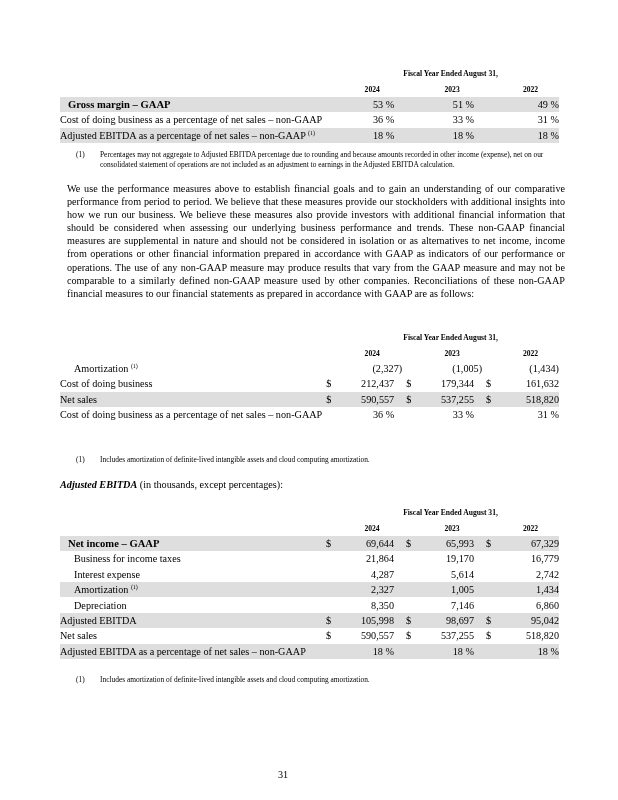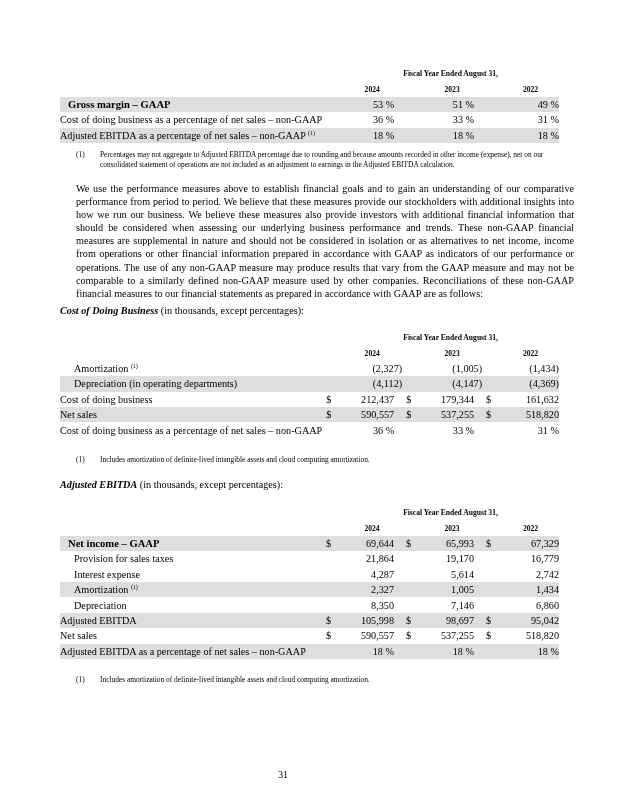--- a/index.html
+++ b/index.html
@@ -3,21 +3,21 @@
 <meta charset="utf-8">
 <style>
   html, body { margin: 0; padding: 0; background: #ffffff; }
   body {
     width: 618px; height: 800px; position: relative; overflow: hidden;
     font-family: "Liberation Serif", serif; color: #000; font-size: 10.2px;
   }
   .page { position: absolute; left: 0; top: 0; width: 618px; height: 800px; }
   .intro { position: absolute; left: 60px; top: 41px; font-size: 10.2px; }
   .para {
-    position: absolute; left: 76px; top: 182px; width: 498px;
+    position: absolute; left: 67px; top: 182px; width: 498px;
     font-size: 10.2px; line-height: 13.1px; text-align: justify;
   }
   .section-title { position: absolute; left: 60px; font-size: 10.2px; }
   .section-title .em { font-weight: bold; font-style: italic; }
 
   table.fin {
     position: absolute; left: 60px; width: 499px;
     border-collapse: collapse; font-size: 10.2px;
   }
   table.fin td { padding: 0; height: 15.4px; white-space: nowrap; }
@@ -110,23 +110,20 @@
   </tbody>
     </table>
 
   <div class="footnote" style="top:150px;">
     <span class="fn-mark">(1)</span>
     <span class="fn-text">Percentages may not aggregate to Adjusted EBITDA percentage due to rounding and because amounts recorded in other income (expense), net on our consolidated statement of operations are not included as an adjustment to earnings in the Adjusted EBITDA calculation.</span>
   </div>
 
   <div class="para">We use the performance measures above to establish financial goals and to gain an understanding of our comparative performance from period to period. We believe that these measures provide our stockholders with additional insights into how we run our business. We believe these measures also provide investors with additional financial information that should be considered when assessing our underlying business performance and trends. These non-GAAP financial measures are supplemental in nature and should not be considered in isolation or as alternatives to net income, income from operations or other financial information prepared in accordance with GAAP as indicators of our performance or operations. The use of any non-GAAP measure may produce results that vary from the GAAP measure and may not be comparable to a similarly defined non-GAAP measure used by other companies. Reconciliations of these non-GAAP financial measures to our financial statements as prepared in accordance with GAAP are as follows:</div>
 
-  <div class="section-title" style="top:305px;">
-    <span class="em">Cost of Doing Business</span><span> (in thousands, except percentages):</span>
-  </div>
 
   <table class="fin" style="top:330px;">
     <colgroup>
       <col class="c-label">
         <col class="c-d1">
         <col class="c-v1">
         <col class="c-d2">
         <col class="c-v2">
         <col class="c-d3">
         <col class="c-v3">
@@ -151,29 +148,20 @@
     <tr>
       <td class="lbl indent"><span>Amortization</span> <sup>(1)</sup></td>
       <td></td>
       <td class="num">(2,327)</td>
       <td></td>
       <td class="num">(1,005)</td>
       <td></td>
       <td class="num">(1,434)</td>
     </tr>
 
-    <tr class="shade">
-      <td class="lbl indent">Depreciation (in operating departments)</td>
-      <td></td>
-      <td class="num">(4,112)</td>
-      <td></td>
-      <td class="num">(4,147)</td>
-      <td></td>
-      <td class="num">(4,369)</td>
-    </tr>
 
     <tr>
       <td class="lbl">Cost of doing business</td>
       <td class="dol">$</td>
       <td class="num pad-r">212,437</td>
       <td class="dol">$</td>
       <td class="num pad-r">179,344</td>
       <td class="dol">$</td>
       <td class="num">161,632</td>
     </tr>
@@ -239,21 +227,21 @@
       <td class="lbl bold">Net income – GAAP</td>
       <td class="dol">$</td>
       <td class="num pad-r">69,644</td>
       <td class="dol">$</td>
       <td class="num pad-r">65,993</td>
       <td class="dol">$</td>
       <td class="num">67,329</td>
     </tr>
 
     <tr>
-      <td class="lbl indent">Provision for sales taxes</td>
+      <td class="lbl indent">Business for income taxes</td>
       <td></td>
       <td class="num pad-r">21,864</td>
       <td></td>
       <td class="num pad-r">19,170</td>
       <td></td>
       <td class="num">16,779</td>
     </tr>
 
 
     <tr>

